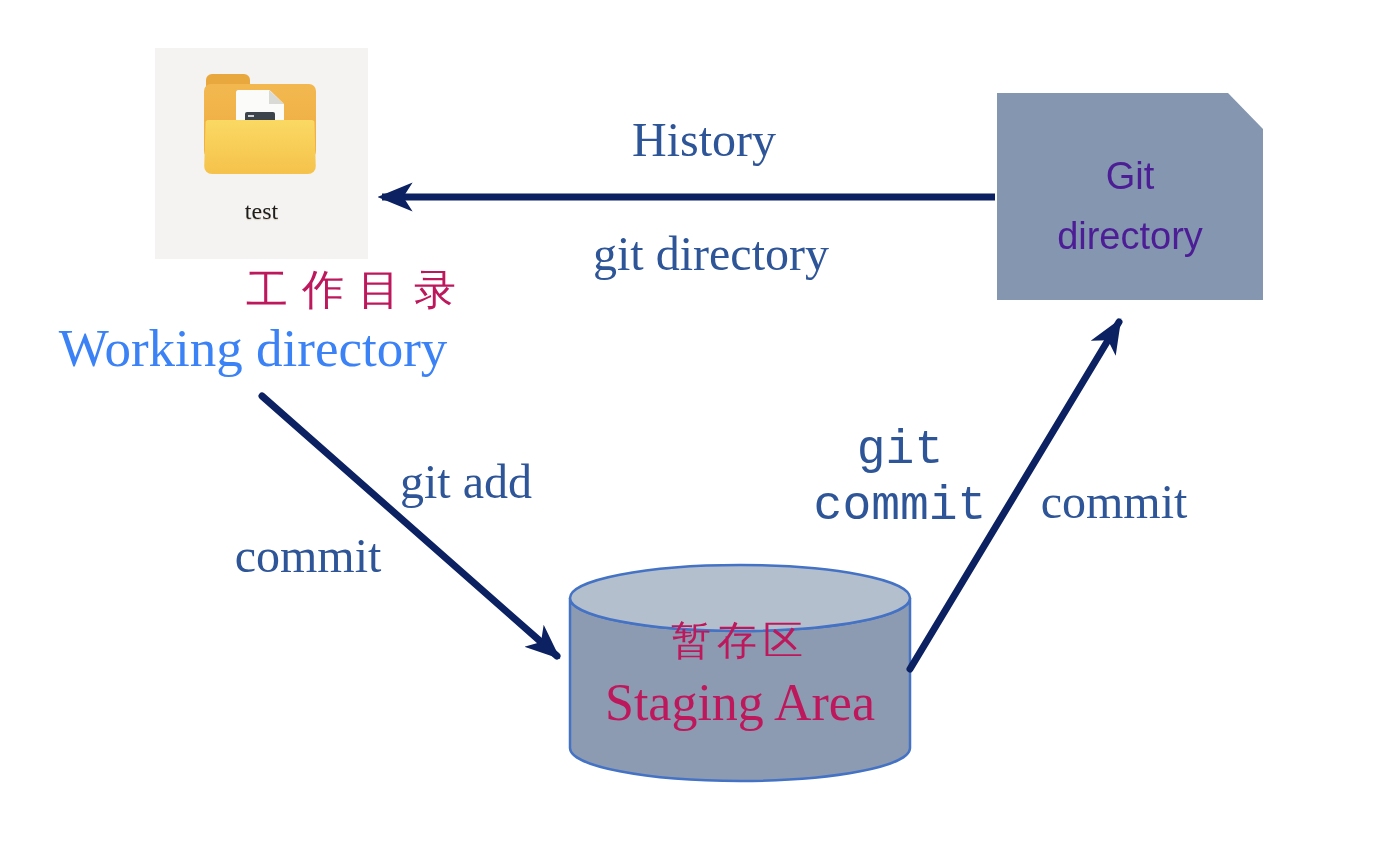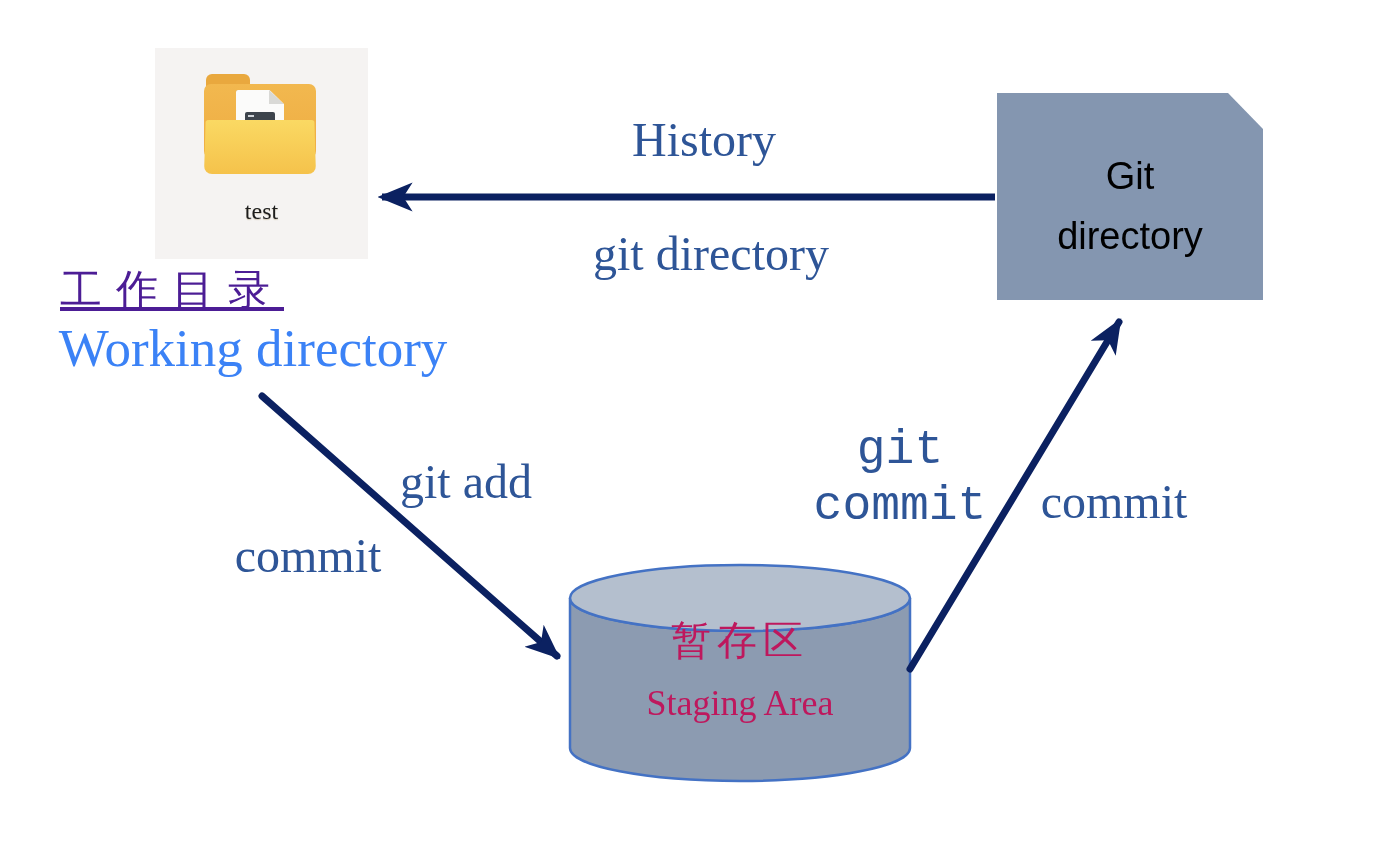--- a/index.html
+++ b/index.html
@@ -23,37 +23,37 @@
   .folder-doc-prompt{position:absolute;left:3px;top:3px;width:6px;height:2px;background:#cfd3d8;}
   .folder-front{position:absolute;left:0;top:46px;width:112px;height:54px;
               background:linear-gradient(180deg,#fad963 0%,#f5c24b 100%);
               border-radius:5px 5px 8px 8px;
               clip-path:polygon(1.5% 0,98.5% 0,100% 100%,0 100%);}
   .icon-caption{position:absolute;left:0;top:150px;width:213px;text-align:center;
               font-family:Liberation Serif, serif;font-size:24px;color:#1d1d1d;
               text-shadow:0 0 3px rgba(255,255,255,.9),0 1px 1px rgba(120,90,20,.35);}
 
   
-  .wd-zh{position:absolute;left:60px;top:262px;width:410px;text-align:left;color:#4c1d95;
-         font-size:42px;letter-spacing:14px;text-decoration:underline;}
+  .wd-zh{position:absolute;left:60px;top:262px;width:410px;text-align:right;color:#be185d;
+         font-size:42px;letter-spacing:14px;}
   .wd-en{position:absolute;left:18px;top:318px;width:470px;text-align:center;color:#3b82f6;
          font-size:53px;}
 
   
   .repo{position:absolute;left:997px;top:93px;width:266px;height:207px;background:#8496B0;
         clip-path:polygon(0 0,231px 0,100% 36px,100% 100%,0 100%);
         display:flex;flex-direction:column;align-items:center;justify-content:center;
         padding-top:18px;box-sizing:border-box;}
   .repo-line{font-family:"Liberation Sans",sans-serif;font-size:38px;line-height:60px;
-        color:#000000;text-align:center;}
+        color:#4c1d95;text-align:center;}
 
   
   .staging-labels{position:absolute;left:590px;top:615px;width:300px;text-align:center;color:#be185d;}
   .staging-zh{font-size:40px;line-height:52px;letter-spacing:6px;}
-  .staging-en{font-size:36px;line-height:56px;margin-top:8px;}
+  .staging-en{font-size:52px;line-height:56px;margin-top:8px;}
 
   
   .edge-label{position:absolute;color:#2E5597;font-size:48px;line-height:56px;text-align:center;}
   .lbl-history{left:599px;top:112px;width:210px;}
   .lbl-checkout{left:561px;top:226px;width:300px;}
   .lbl-add{left:366px;top:454px;width:200px;}
   .lbl-commit-left{left:208px;top:528px;width:200px;}
   .lbl-git-commit{left:775px;top:422px;width:250px;font-family:Liberation Mono, monospace;}
   .lbl-commit-right{left:1014px;top:474px;width:200px;}
 

